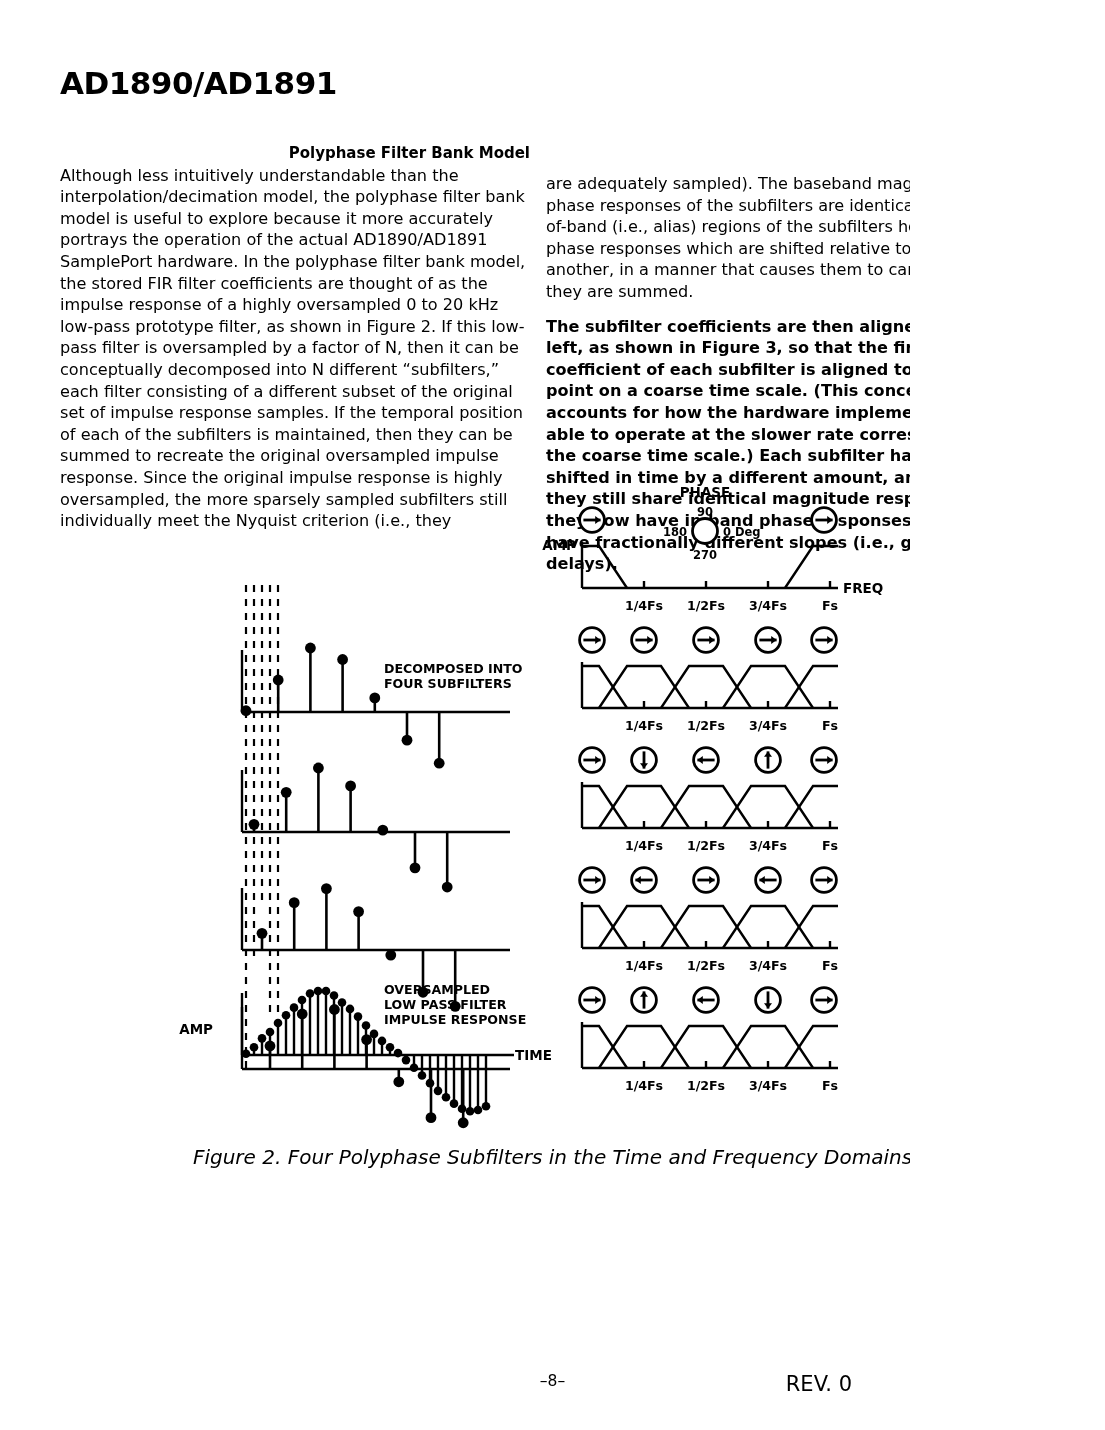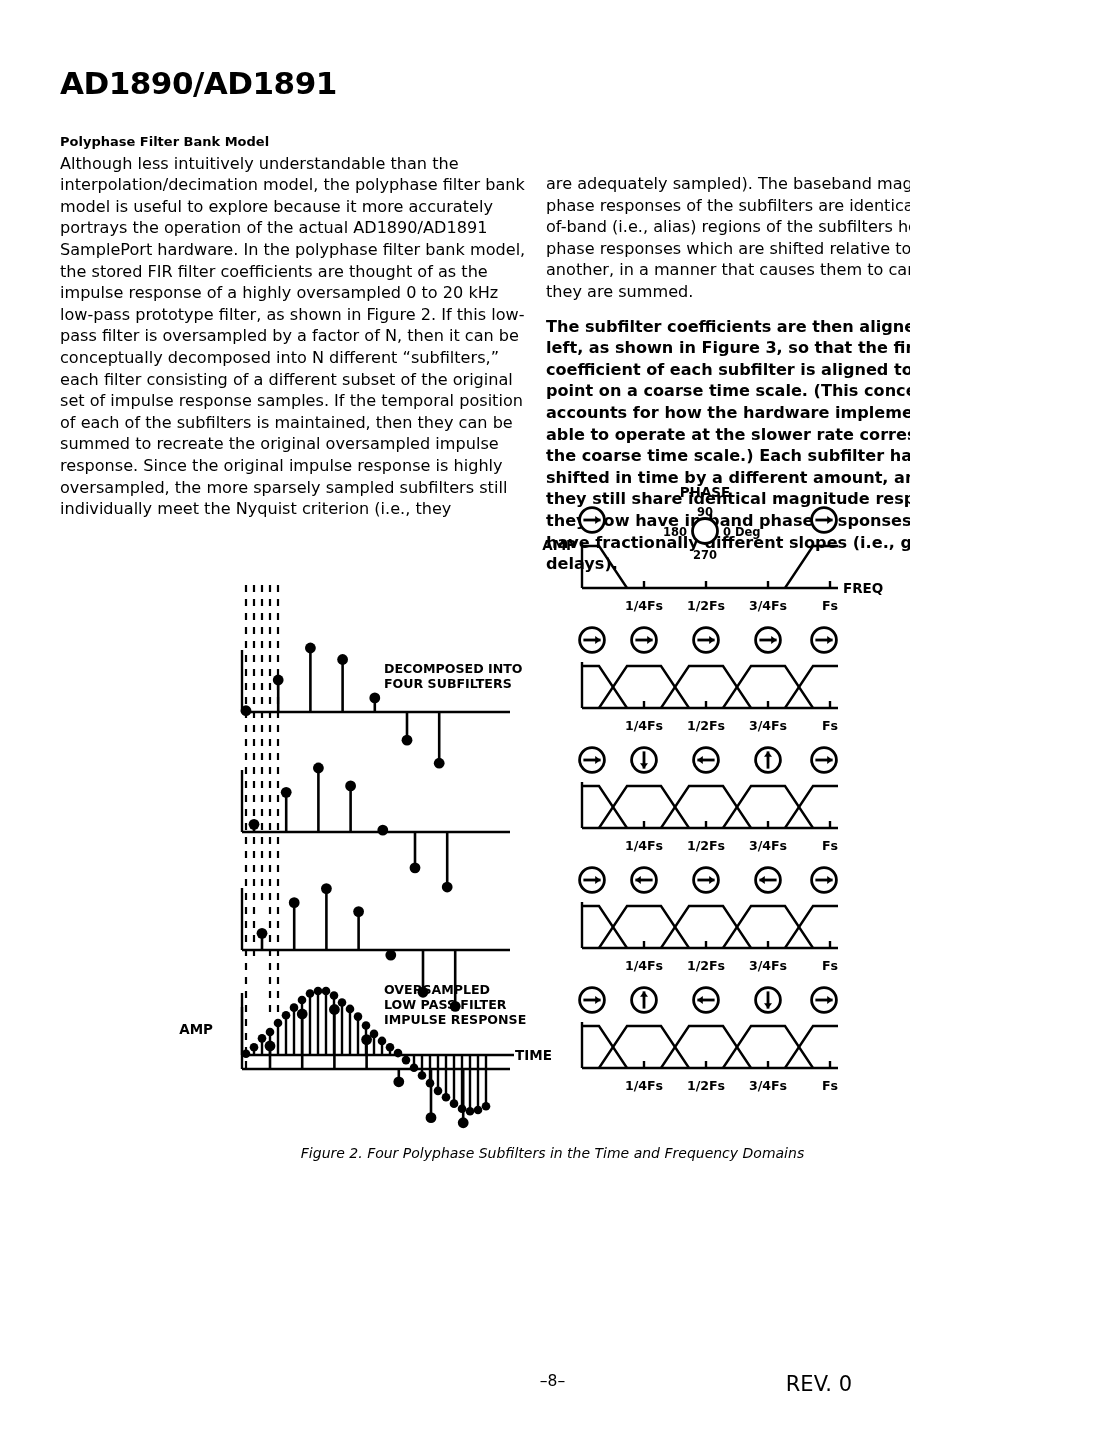--- a/index.html
+++ b/index.html
@@ -39,23 +39,24 @@
     width: 470px;
     font-size: 16.1px;
     line-height: 21.6px;
     text-align: left;
   }
   #col-left  { left: 60px;  top: 131px; }
   #col-right { left: 546px; top: 131px; margin-top: 42px; }
 
   .sec-head {
     font-weight: bold;
-    font-size: 13px;
+    font-size: 15px;
     line-height: 21.6px;
-    margin: 0 0 0 0;
+    margin: 12px 0 0 0;
+    text-align: right;
   }
   .para { margin: 0; }
   .para + .para { margin-top: 13px; font-weight: bold; }
 
   
   #figure {
     position: absolute;
     left: 0;
     top: 470px;
     width: 1105px;
@@ -63,21 +64,21 @@
   }
   #figure svg { display: block; }
 
   #fig-caption {
     position: absolute;
     left: 0;
     top: 1145px;
     width: 1105px;
     text-align: center;
     font-style: italic;
-    font-size: 14px;
+    font-size: 20px;
   }
 
   
   #page-number {
     position: absolute;
     left: 0;
     top: 1372px;
     width: 1105px;
     text-align: center;
     font-size: 15.5px;

